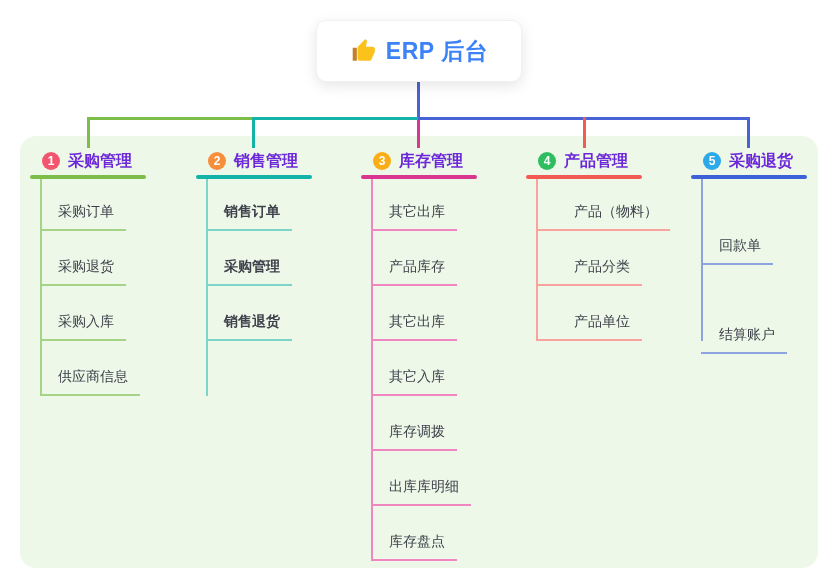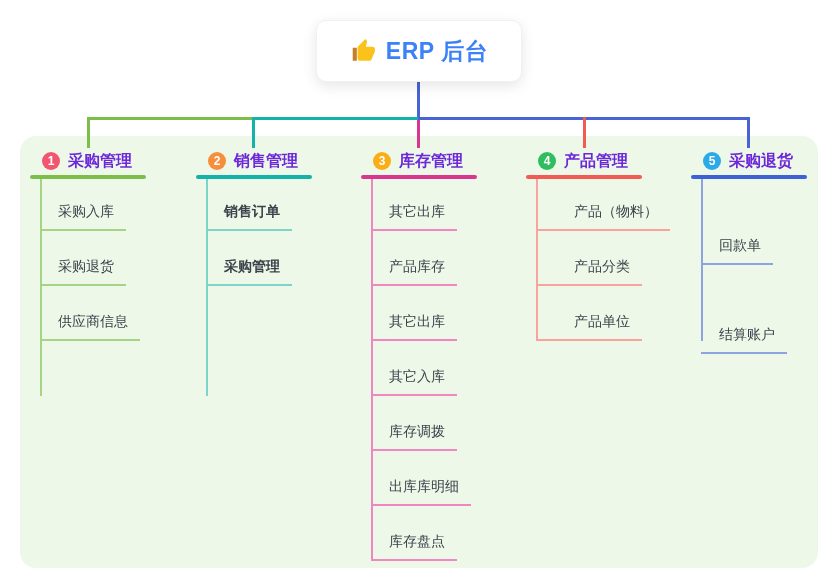--- a/index.html
+++ b/index.html
@@ -97,36 +97,38 @@
   </div>
 
   <div class="branch b1">
     <div class="branch-title">
       <span class="badge">1</span>
       <span class="branch-label">采购管理</span>
     </div>
     <div class="title-underline"></div>
     <div class="rail"></div>
     <div class="children">
+      <div class="child">采购订单</div>
+      <div class="child">采购退货</div>
       <div class="child">采购入库</div>
-      <div class="child">采购退货</div>
       <div class="child">供应商信息</div>
     </div>
   </div>
 
   <div class="branch b2">
     <div class="branch-title">
       <span class="badge">2</span>
       <span class="branch-label">销售管理</span>
     </div>
     <div class="title-underline"></div>
     <div class="rail"></div>
     <div class="children">
       <div class="child">销售订单</div>
       <div class="child">采购管理</div>
+      <div class="child">销售退货</div>
     </div>
   </div>
 
   <div class="branch b3">
     <div class="branch-title">
       <span class="badge">3</span>
       <span class="branch-label">库存管理</span>
     </div>
     <div class="title-underline"></div>
     <div class="rail"></div>

